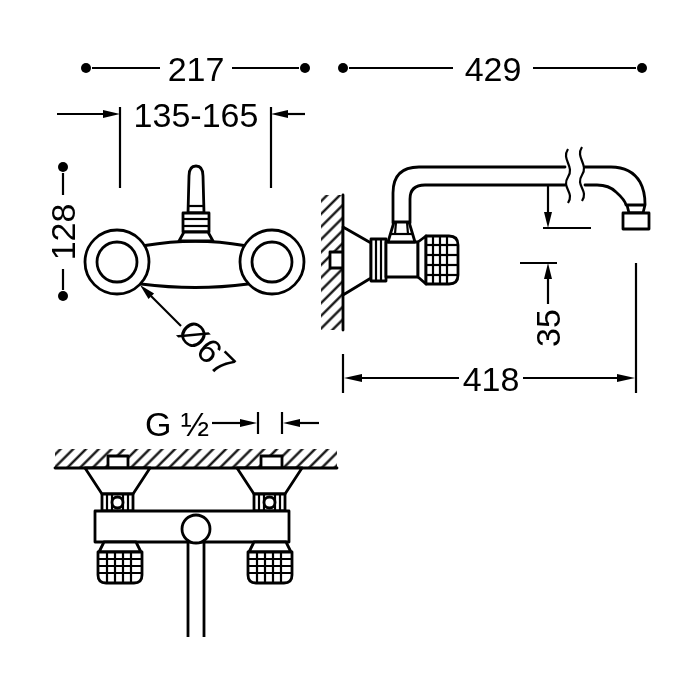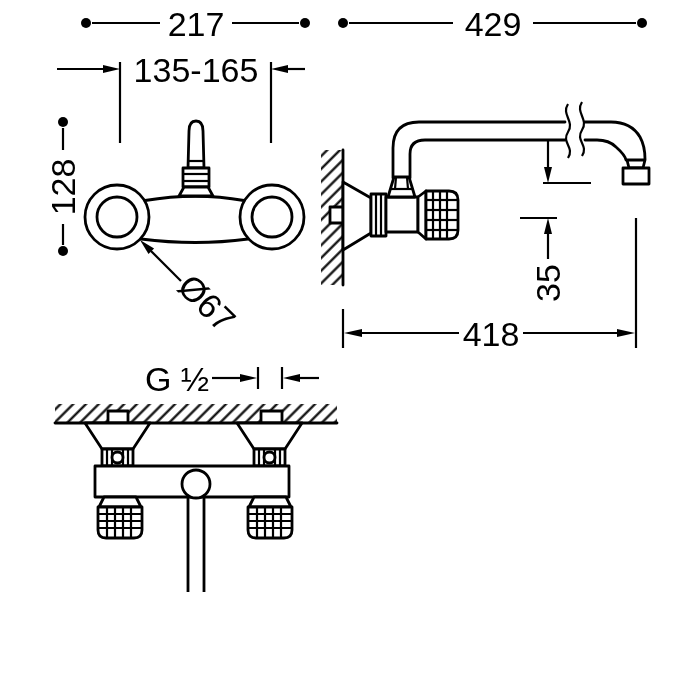--- a/index.html
+++ b/index.html
@@ -1,17 +1,17 @@
 <!DOCTYPE html>
 <html style="--line: #000000; --bg: #ffffff;"><head>
 <meta charset="utf-8">
 <style>
   :root { --line:#000000; --bg:#ffffff; }
   html,body{margin:0;padding:0;background:var(--bg);}
-  .stage{width:700px;height:592px;background:var(--bg);position:relative;overflow:hidden;}
+  .stage{width:700px;height:592px;background:var(--bg);position:relative;overflow:hidden;margin-top:45px;}
   svg{display:block;}
   .e{stroke:var(--line);stroke-width:2.8;fill:none;stroke-linecap:round;stroke-linejoin:round;}
   .o{stroke:var(--line);stroke-width:2.8;fill:var(--bg);stroke-linejoin:round;}
   .d{stroke:var(--line);stroke-width:2.2;fill:none;stroke-linecap:butt;}
   .s{fill:var(--line);stroke:none;}
   .t{font-family:"Liberation Sans","DejaVu Sans",sans-serif;font-size:34px;fill:var(--line);
      text-anchor:middle;dominant-baseline:central;}
   .hl{stroke:var(--line);stroke-width:2.2;}
 </style>
 </head>

